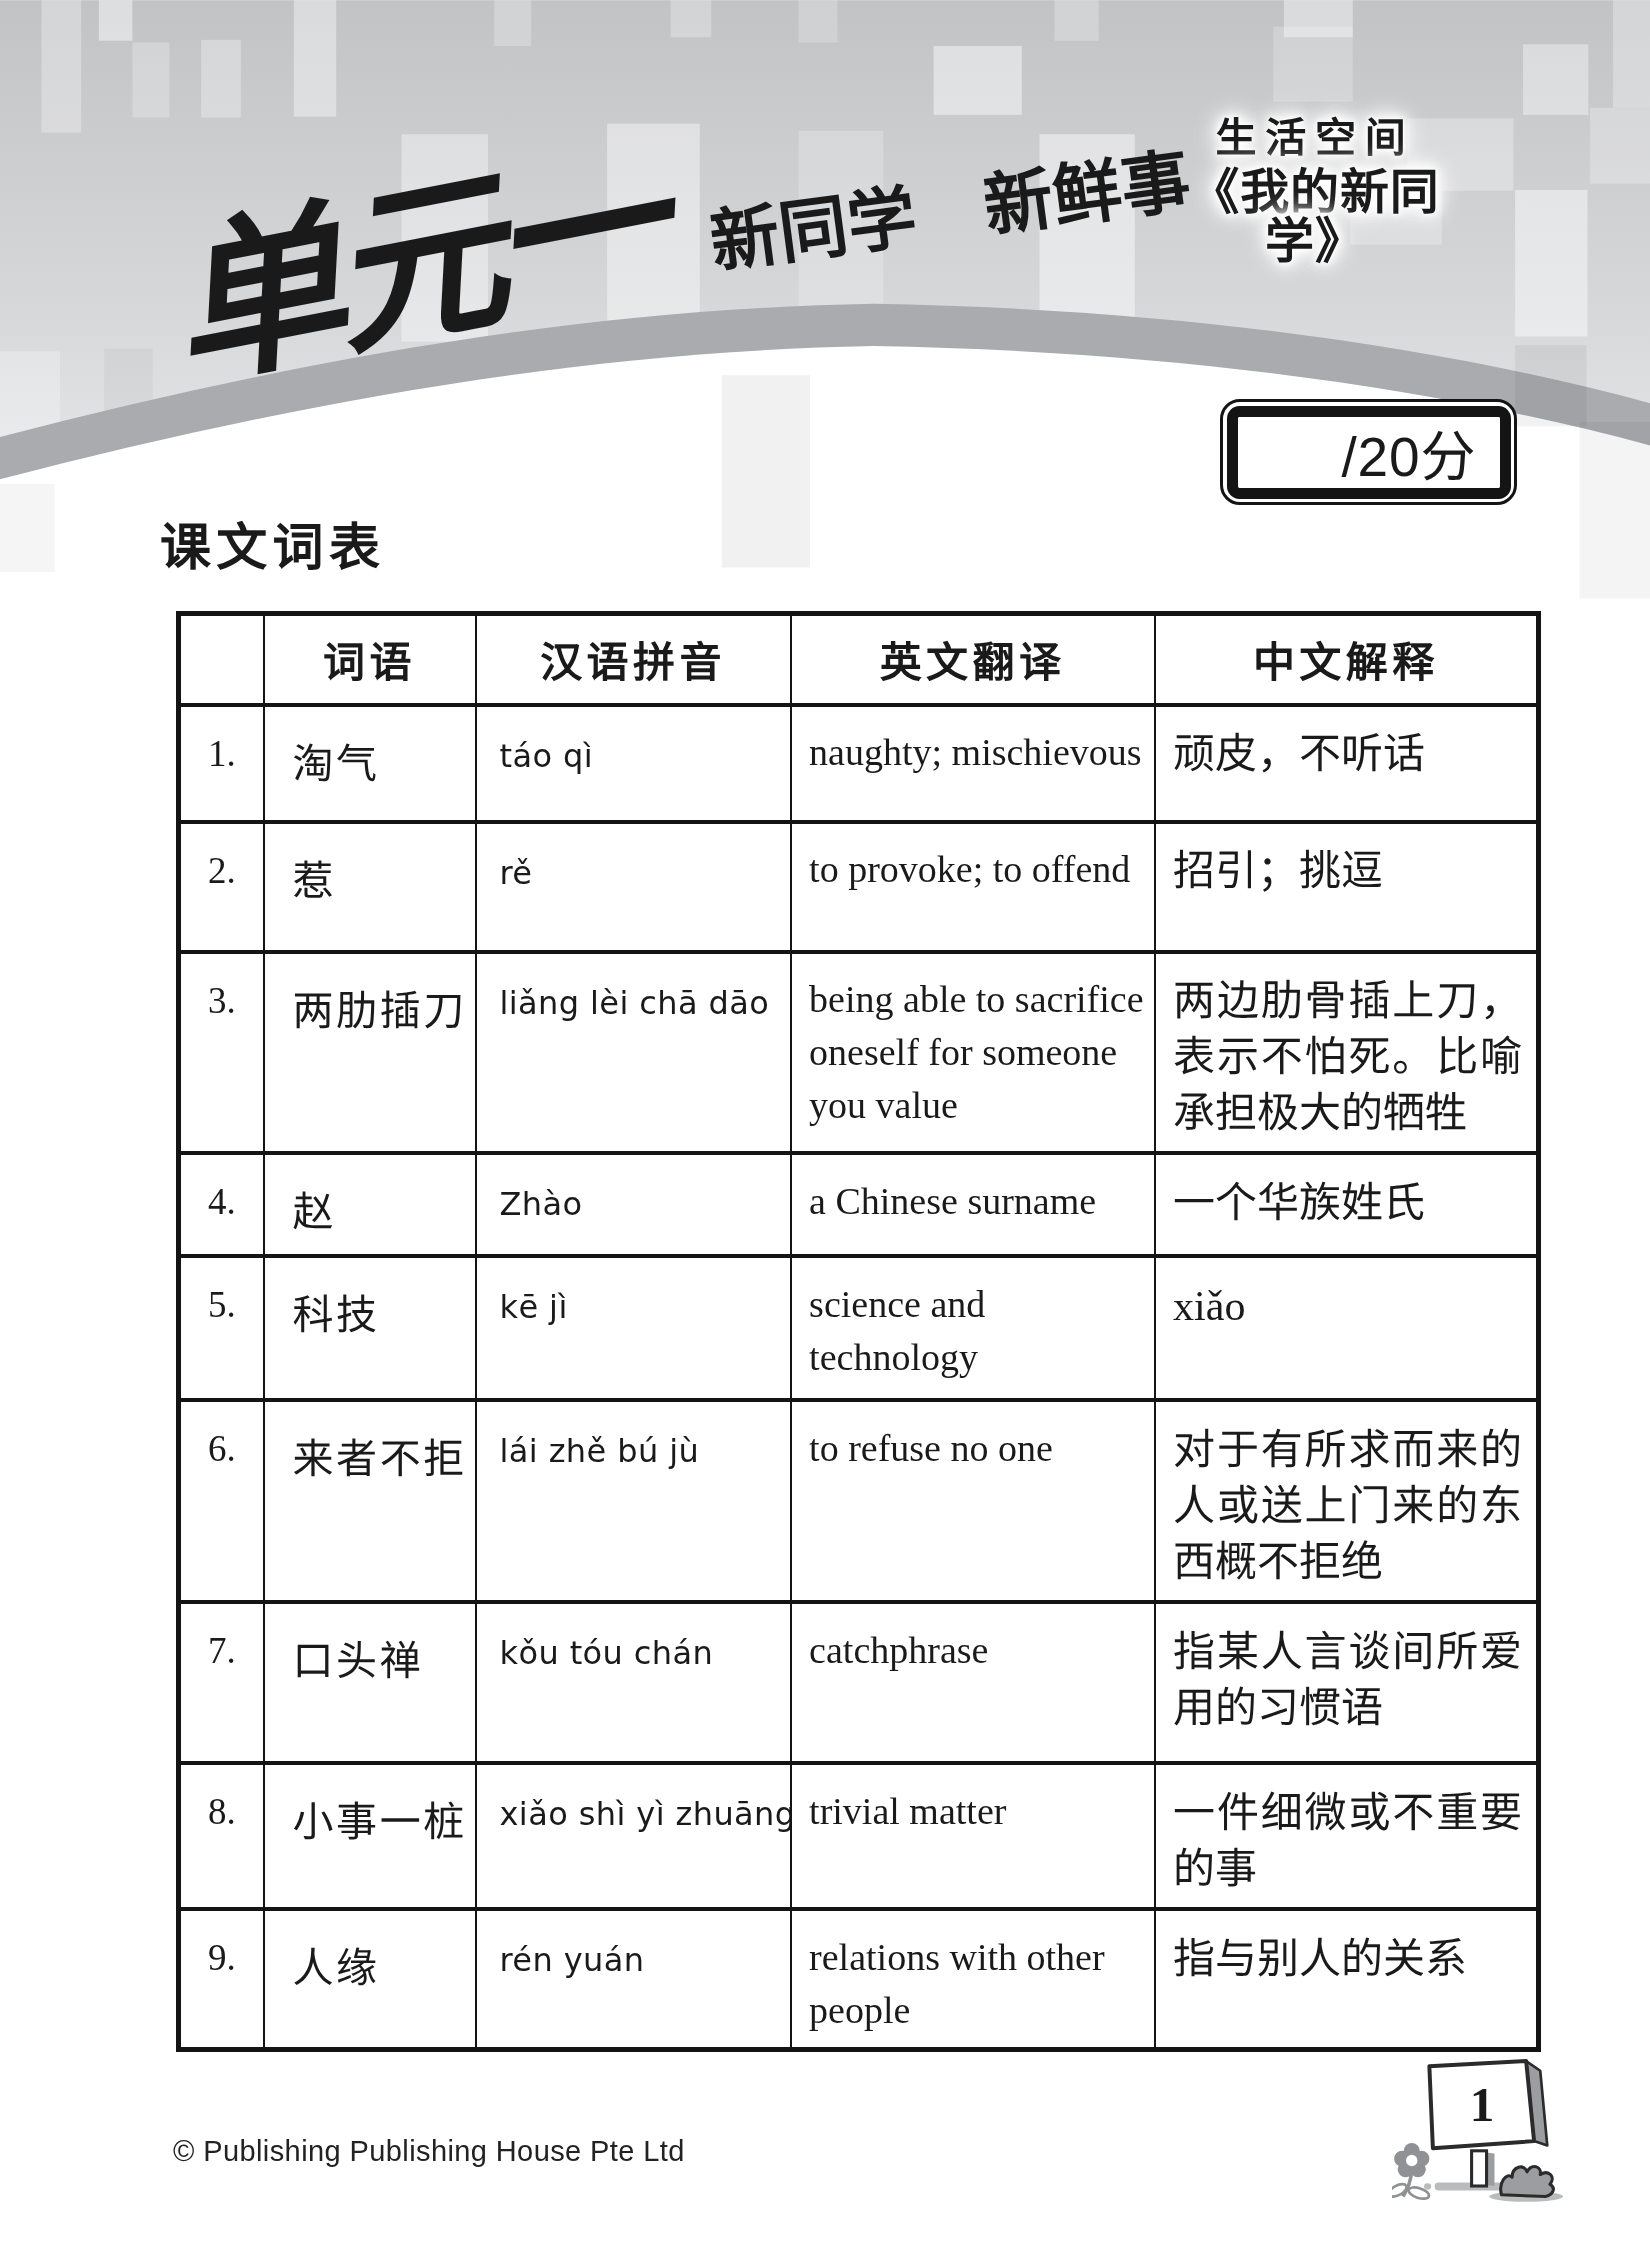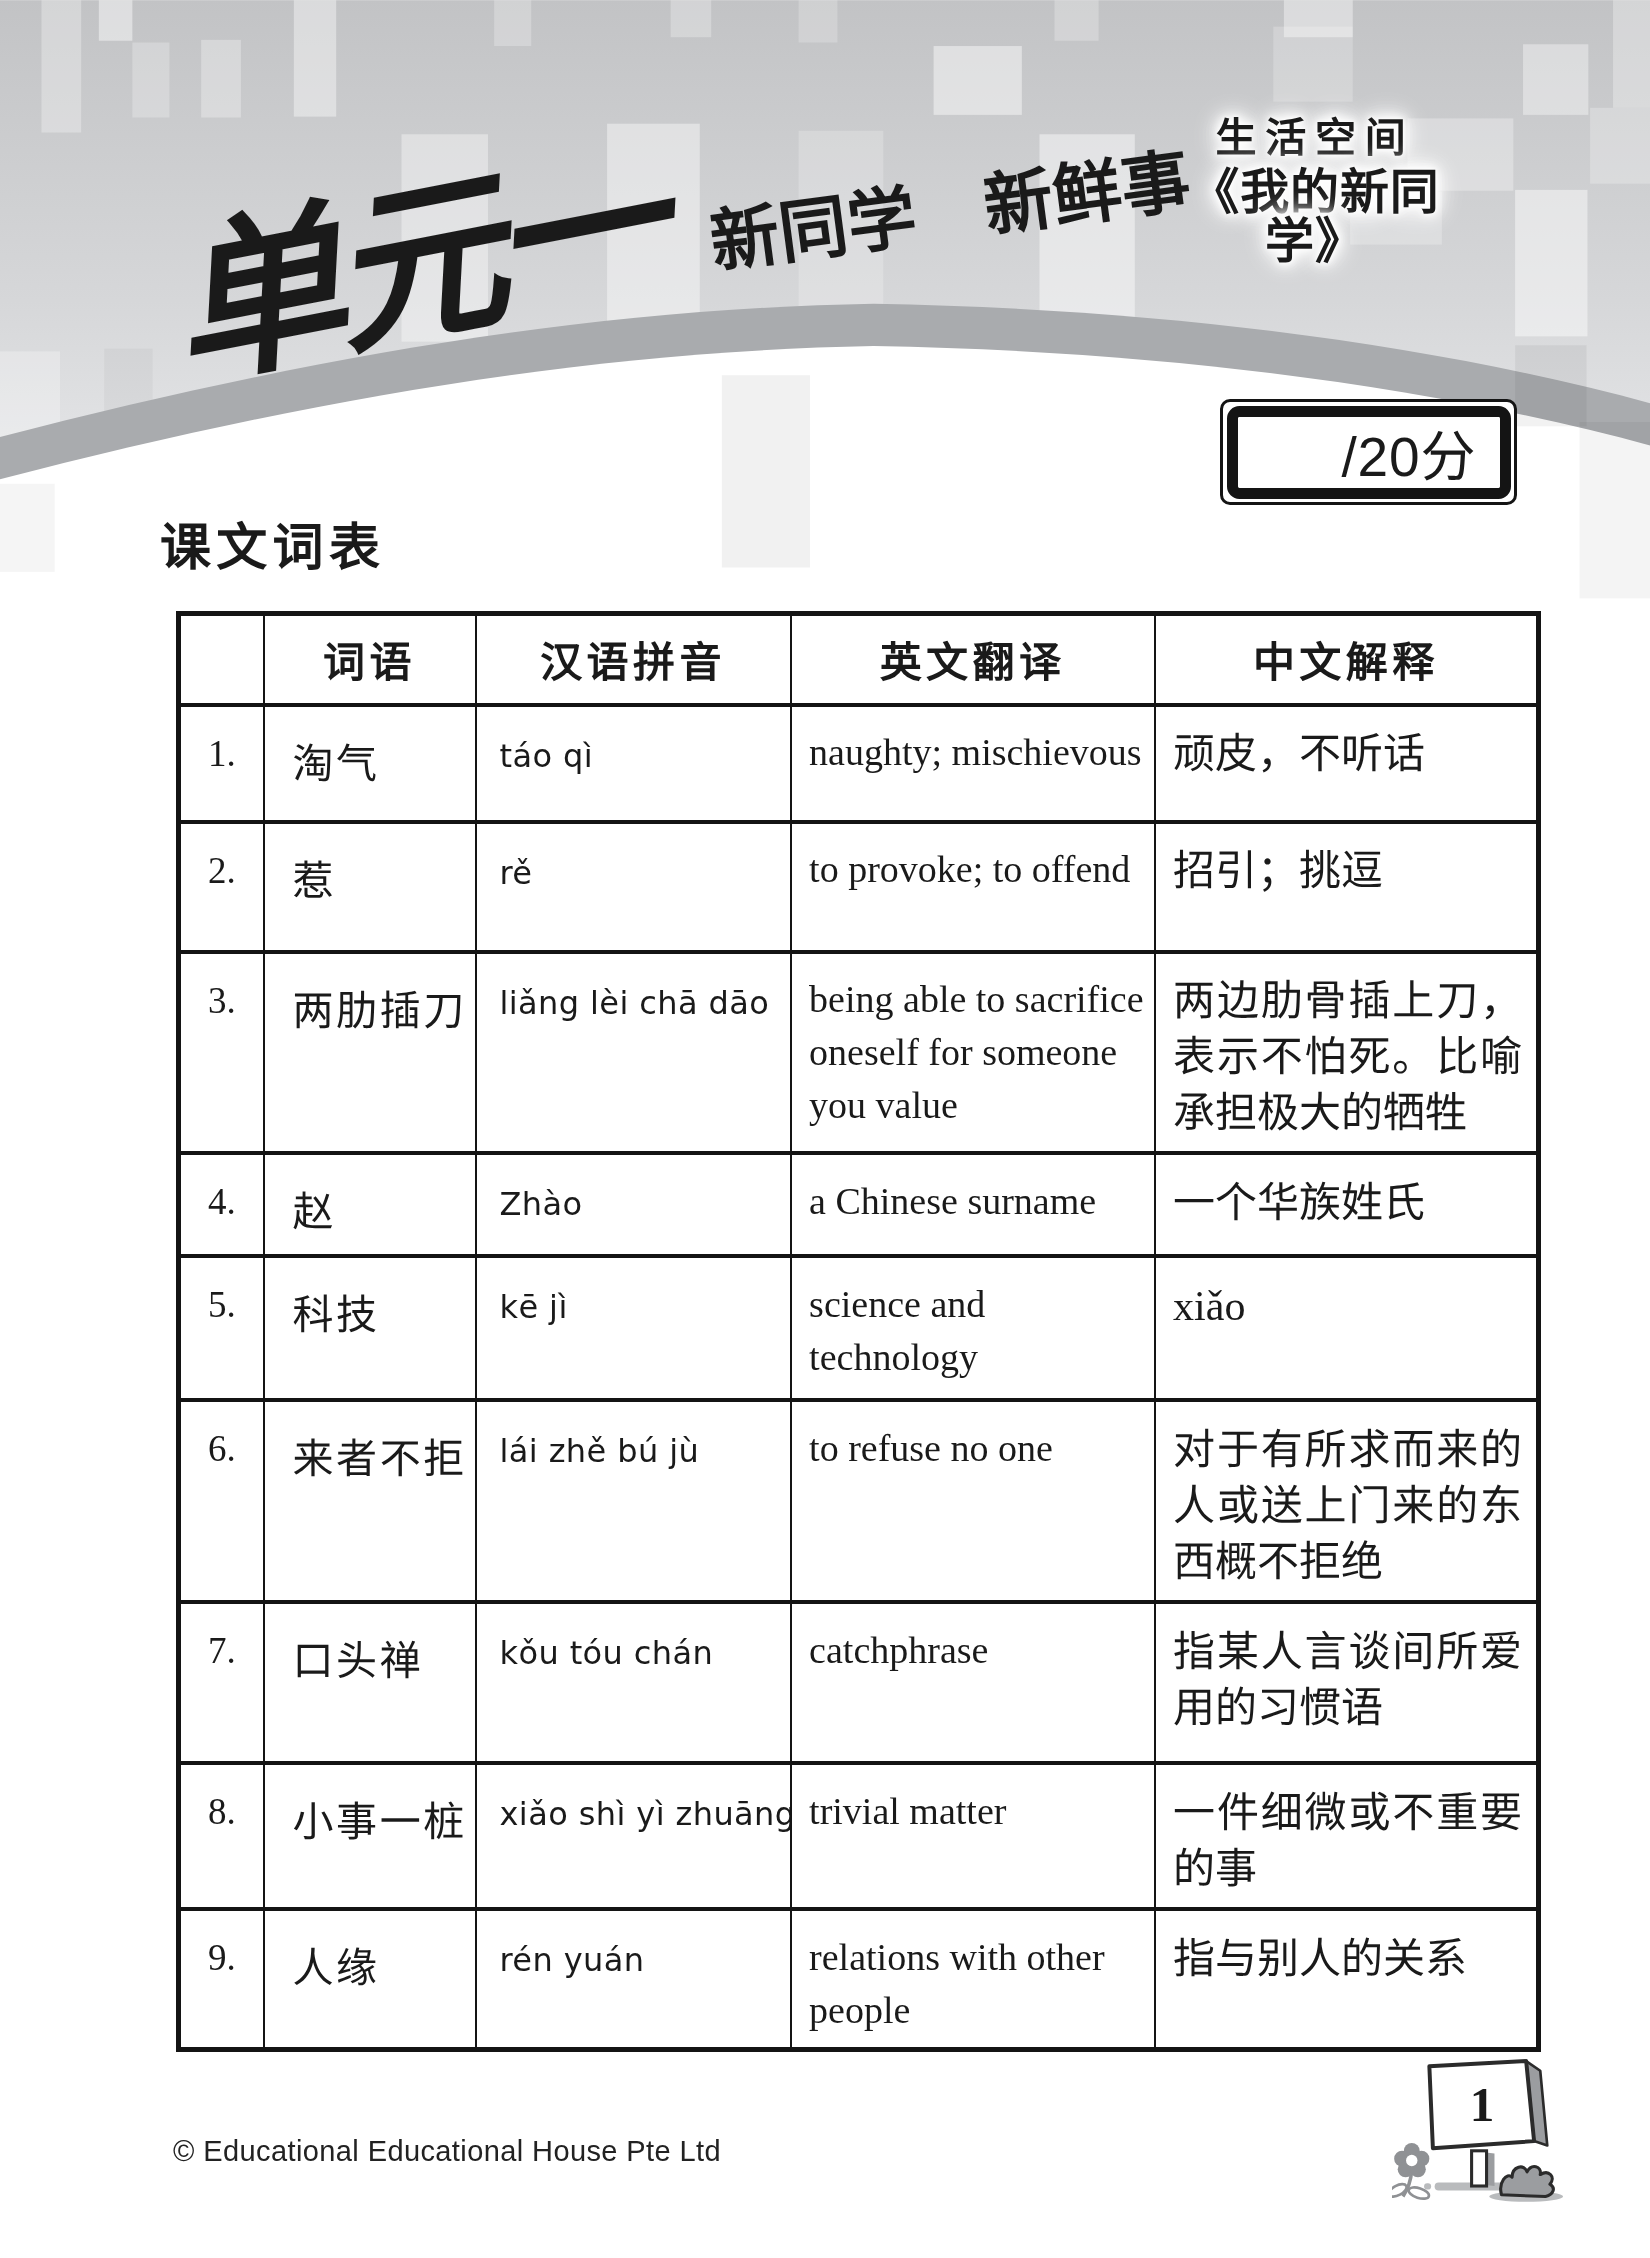--- a/index.html
+++ b/index.html
@@ -43,21 +43,21 @@
     font-family:"Liberation Serif",serif;line-height:1;
   }
   .exercise-lesson{
     margin-top:8.8px;font-size:49px;font-weight:700;letter-spacing:0.9px;
     font-family:"Liberation Serif",serif;line-height:1;
   }
 
   
   .score-box{
     left:1220px;top:399px;width:297px;height:106px;box-sizing:border-box;
-    border:3.5px solid #141414;border-radius:10px;background:#fff;padding:3.5px;
+    border:3.5px solid #141414;border-radius:20px;background:#fff;padding:3.5px;
   }
   .score-inner{
     box-sizing:border-box;width:100%;height:100%;
     border:11.5px solid #141414;border-radius:12.4px;background:#fff;
     display:flex;align-items:center;justify-content:flex-end;
     padding-right:23px;
   }
   .score-label{font-size:55px;font-weight:400;letter-spacing:0.9px;}
 
   
@@ -268,21 +268,21 @@
       <td class="c-num">9.</td>
       <td class="c-word">人缘</td>
       <td class="c-py">rén yuán</td>
       <td class="c-en">relations with other
 people</td>
       <td class="c-zh">指与别人的关系</td>
     </tr>
   </tbody>
 </table>
 
-<div class="abs footer-copyright">© Educational Educational House Pte Ltd</div>
+<div class="abs footer-copyright">© Publishing Publishing House Pte Ltd</div>
 
 <svg id="sign-svg" width="212" height="198" viewBox="0 0 240 225">
 
   <g>
     <rect x="48" y="146" width="100" height="9" rx="4.5" fill="#b9bbbd"></rect>
     <rect x="156" y="144" width="26" height="8" rx="4" fill="#b9bbbd"></rect>
     <rect x="36" y="147" width="8" height="7" rx="3.5" fill="#b9bbbd"></rect>
   </g>
 
   <g>

